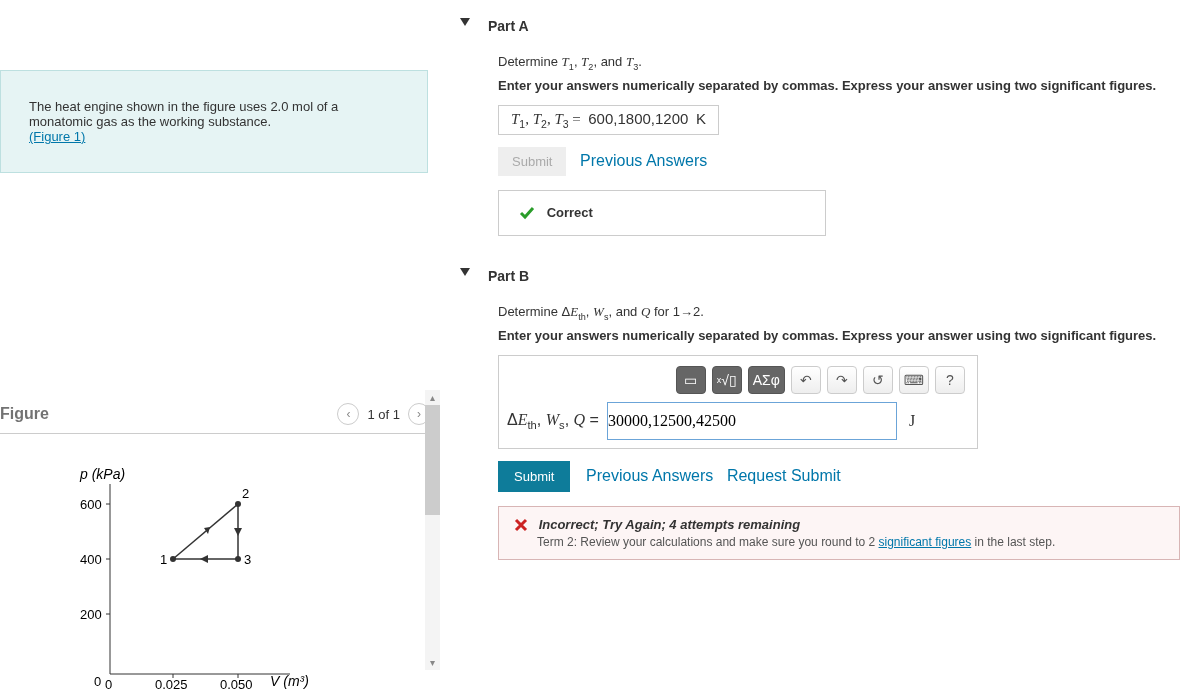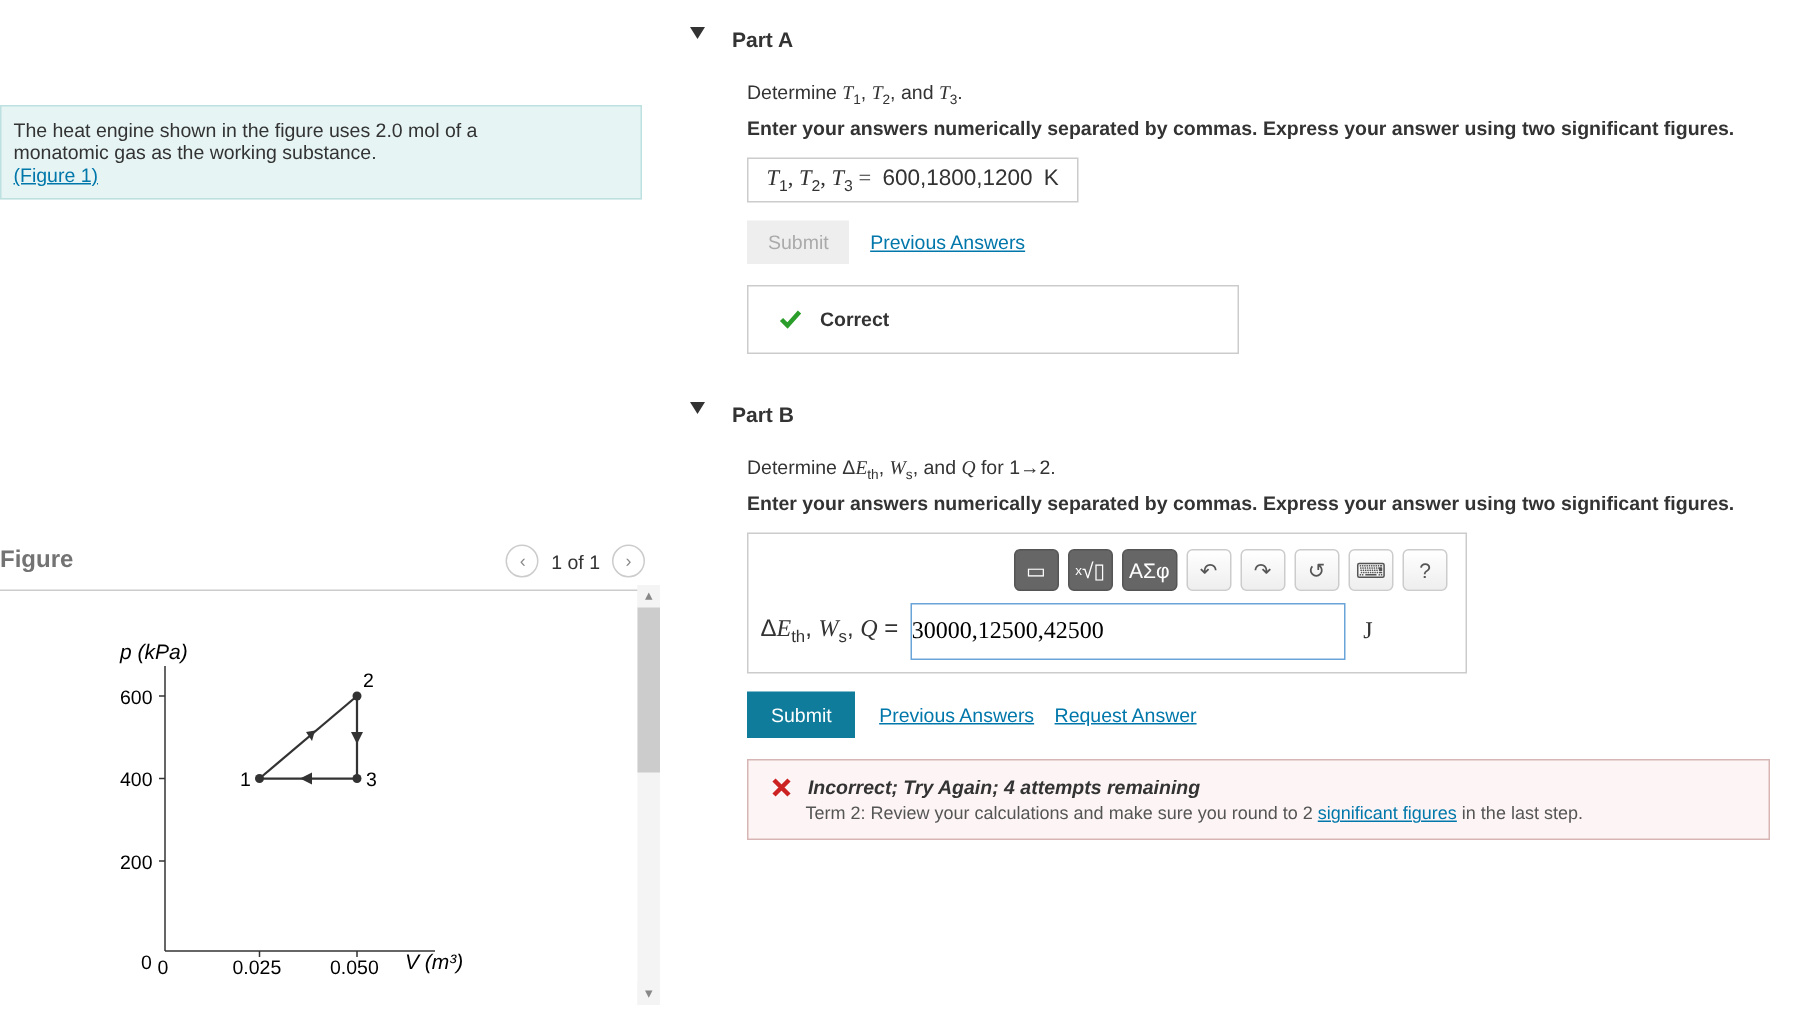--- a/index.html
+++ b/index.html
@@ -1,39 +1,39 @@
 <!DOCTYPE html>
 <html><head>
 <meta charset="utf-8">
 <style>
 * { box-sizing: border-box; margin: 0; padding: 0; font-family: Arial, Helvetica, sans-serif; }
 body { background: #fff; font-size: 13px; color: #333; }
 .container { display: flex; width: 1200px; height: 689px; }
 .left-col { width: 440px; padding: 0; flex-shrink: 0; }
 .right-col { flex: 1; padding: 0 20px; }
-.problem-box { background: #e6f4f4; border: 1px solid #bde0e0; padding: 8px; margin: 0 12px 0 0; font-size: 13px; color: #333; }
+.problem-box { background: #e6f4f4; border: 1px solid #bde0e0; padding: 28px; margin: 0 12px 0 0; font-size: 13px; color: #333; }
 .problem-box a { color: #0077aa; text-decoration: underline; }
 .figure-header { display: flex; align-items: center; margin-top: 230px; border-bottom: 1px solid #ccc; padding-bottom: 8px; padding-right:10px;}
 .figure-header h3 { font-size: 16px; color: #737373; font-weight: bold; flex: 1; }
 .nav-btn { width: 22px; height: 22px; border: 1px solid #ccc; border-radius: 50%; background: #fff; color: #888; display: inline-flex; align-items: center; justify-content: center; font-size: 12px; cursor: pointer; }
 .nav-text { font-size: 13px; color: #333; margin: 0 8px; }
 .figure-diagram { margin: 30px 0 0 60px; }
 .scroll-track { position:absolute; right:0; top:390px; width:15px; height:280px; background:#f4f4f4;}
 .scroll-up, .scroll-down { width:15px; height:15px; background:#f4f4f4; color:#888; text-align:center; line-height:15px; font-size:10px;}
 .scroll-thumb { width:15px; height:110px; background:#ccc; margin-top:0;}
 .part-header { display: flex; align-items: flex-start; padding: 6px 0; margin-top: 12px; }
 .part-header .tri { width:0; height:0; border-left:5px solid transparent; border-right:5px solid transparent; border-top:8px solid #333; margin-right: 18px; }
 .part-header b { font-size: 14px; }
 .part-body { padding: 14px 0 14px 38px; }
 .question-text { font-size: 13px; margin-bottom: 6px; }
 .instruct { font-size: 13px; font-weight: bold; margin-bottom: 12px; }
 .answer-display-box { border: 1px solid #ccc; padding: 4px 12px; display:inline-block; margin-bottom: 12px; font-family: 'Times New Roman', serif; font-size:15px;}
 .submit-row { margin-bottom: 14px; }
 .submit-btn-disabled { background: #eee; color: #aaa; border: none; padding: 7px 14px; font-size: 13px; margin-right: 10px; cursor: default; }
-.link { color: #0077aa; text-decoration: underline; font-size:13px; cursor:pointer; margin-right: 10px;}
+.link { color: #0077aa; font-size:16px; cursor:pointer; margin-right: 10px;}
 .feedback-correct { border: 1px solid #ccc; padding: 14px 20px; display: inline-block; width: 328px;}
 .feedback-correct svg { vertical-align: middle; margin-right: 8px; }
 .input-wrap { border: 1px solid #ccc; padding: 8px; margin-bottom: 12px; width: 480px;}
 .toolbar { display: flex; justify-content: flex-end; gap: 6px; margin-bottom: 6px; padding: 2px 4px;}
 .toolbar-btn { border: 1px solid #ccc; background: linear-gradient(#fff,#eee); border-radius: 4px; height: 28px; min-width: 30px; display:flex; align-items:center; justify-content:center; font-size: 14px; cursor:pointer; color:#555; padding: 0 4px;}
 .toolbar-btn.dark { background: #666; color:#fff; border-color:#555;}
 .answer-line { display: flex; align-items: center; gap: 8px; font-family: 'Times New Roman', serif; font-size:16px;}
 .answer-input { border: 1px solid #6ba4d8; font-family: 'Times New Roman', serif; font-size: 16px; padding: 4px 0; width: 290px; height: 38px; }
 .submit-btn { background: #0e7c9a; color: #fff; border: none; padding: 8px 16px; font-size: 13px; cursor: pointer; margin-right: 12px;}
 .feedback-incorrect { border: 1px solid #d8b5b5; background: #fdf5f5; padding: 10px 14px; margin-top: 10px;}
@@ -156,21 +156,21 @@
         <div class="answer-line">
           <span>Δ<span class="serif-i">E</span><sub>th</sub>, <span class="serif-i">W</span><sub>s</sub>, <span class="serif-i">Q</span> =</span>
           <input class="answer-input" value="30000,12500,42500" style="">
           <span class="unit">J</span>
         </div>
       </div>
 
       <div class="submit-row">
         <button class="submit-btn">Submit</button>
         <span class="link">Previous Answers</span>
-        <span class="link">Request Answer</span>
+        <span class="link">Request Submit</span>
       </div>
 
       <div class="feedback-incorrect">
         <svg width="16" height="16">
             <path d="M3 3 L13 13 M13 3 L3 13" stroke="#cc2222" stroke-width="3"></path>
           </svg>
         <b>Incorrect; Try Again; 4 attempts remaining</b>
         <div class="sub">
           <span>Term 2: Review your calculations and make sure you round to 2 </span><a href="#">significant figures</a><span> in the last step.</span>
         </div>

